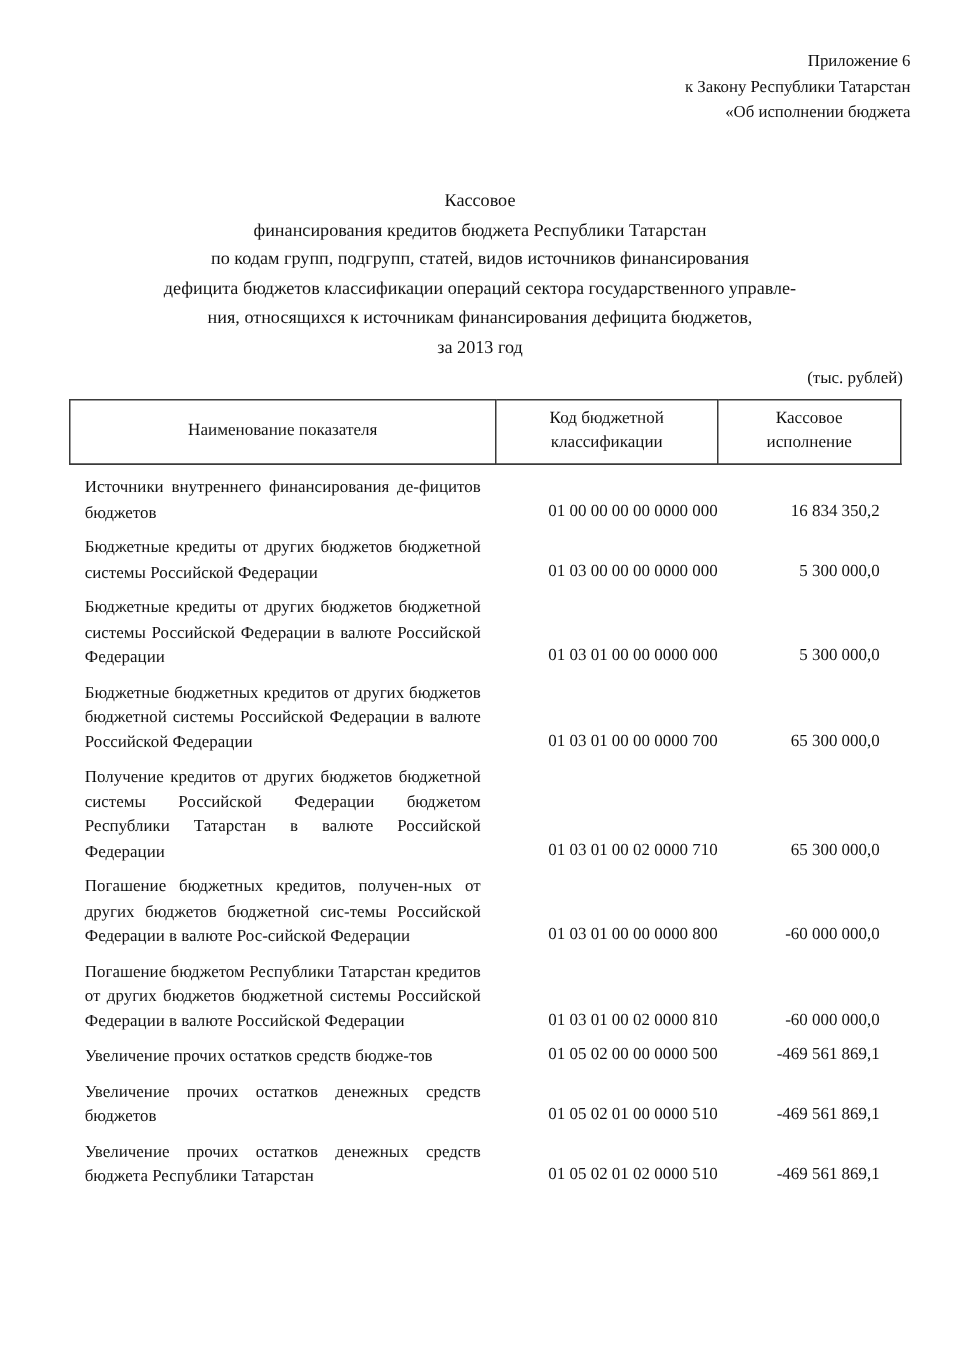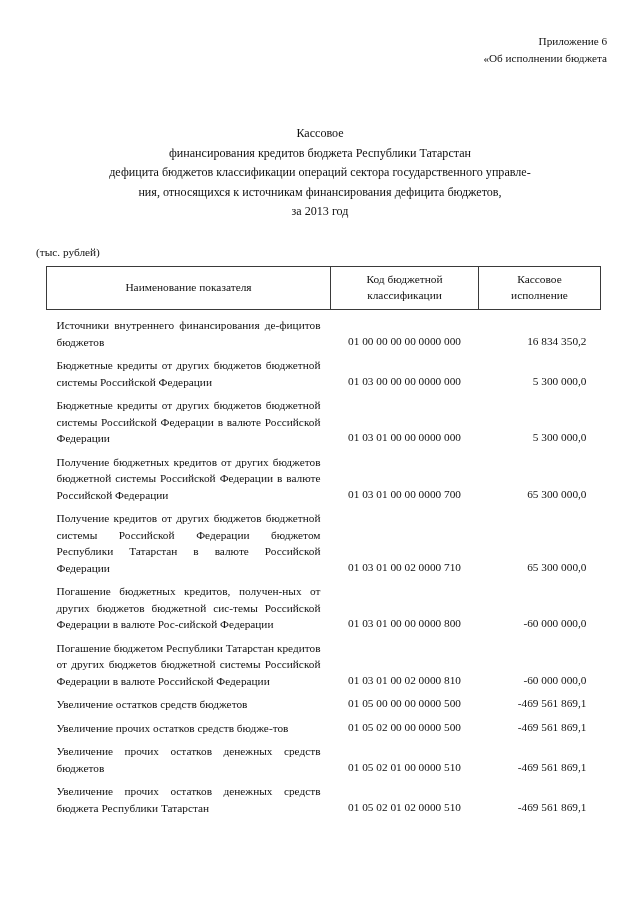--- a/index.html
+++ b/index.html
@@ -48,20 +48,21 @@
     line-height: 1.62;
   }
   .title-block .line { display: block; }
 
   
   .units-note {
     position: absolute;
     top: 246px;
     left: 36px;
     width: 566px;
+    text-align: right;
     font-size: 11.3px;
   }
 
   
   .doc-table {
     position: absolute;
     top: 266px;
     left: 46px;
     width: 554px;
     border-collapse: collapse;
@@ -90,43 +91,45 @@
     line-height: 1.46;
   }
 
   .cell-name {
     text-align: justify;
     text-align-last: left;
     padding: 7px 10px 0 10px !important;
     hyphens: manual;
   }
   .cell-code {
-    text-align: center;
+    text-align: right;
     white-space: nowrap;
     padding-bottom: 1px !important;
   }
   .cell-cash {
     text-align: right;
     white-space: nowrap;
     padding: 0 14px 1px 0 !important;
   }
 </style>
 </head>
 <body>
 
 <div class="page">
 
   <div class="appendix-block">
     <div>Приложение  6</div>
+    <div>к Закону Республики Татарстан</div>
     <div>«Об исполнении бюджета</div>
   </div>
 
   <div class="title-block">
     <span class="line">Кассовое</span>
     <span class="line">финансирования кредитов бюджета Республики Татарстан</span>
+    <span class="line">по кодам групп, подгрупп, статей, видов источников финансирования</span>
     <span class="line">дефицита бюджетов классификации операций сектора государственного управле-</span>
     <span class="line">ния, относящихся к источникам финансирования дефицита бюджетов,</span>
     <span class="line">за 2013 год</span>
   </div>
 
   <div class="units-note">(тыс. рублей)</div>
 
   <table class="doc-table">
     <colgroup>
       <col class="c-name">
@@ -156,45 +159,40 @@
           <td class="cell-name">Бюджетные кредиты от других бюджетов бюджетной системы Российской Федерации</td>
           <td class="cell-code">01 03 00 00 00 0000 000</td>
           <td class="cell-cash">5 300 000,0</td>
         </tr>
         <tr>
           <td class="cell-name">Бюджетные кредиты от других бюджетов бюджетной системы Российской Федерации в валюте Российской Федерации</td>
           <td class="cell-code">01 03 01 00 00 0000 000</td>
           <td class="cell-cash">5 300 000,0</td>
         </tr>
         <tr>
-          <td class="cell-name">Получение бюджетных кредитов от других бюджетов бюджетной системы Российской Федерации в валюте Российской Федерации</td>
+          <td class="cell-name">Бюджетные бюджетных кредитов от других бюджетов бюджетной системы Российской Федерации в валюте Российской Федерации</td>
           <td class="cell-code">01 03 01 00 00 0000 700</td>
           <td class="cell-cash">65 300 000,0</td>
         </tr>
         <tr>
           <td class="cell-name">Получение кредитов от других бюджетов бюджетной системы Российской Федерации бюджетом Республики Татарстан в валюте Российской Федерации</td>
           <td class="cell-code">01 03 01 00 02 0000 710</td>
           <td class="cell-cash">65 300 000,0</td>
         </tr>
         <tr>
           <td class="cell-name">Погашение бюджетных кредитов, получен-​ных от других бюджетов бюджетной сис-​темы Российской Федерации в валюте Рос-​сийской Федерации</td>
           <td class="cell-code">01 03 01 00 00 0000 800</td>
           <td class="cell-cash">-60 000 000,0</td>
         </tr>
         <tr>
           <td class="cell-name">Погашение бюджетом Республики Татарстан кредитов от других бюджетов бюджетной системы Российской Федерации в валюте Российской Федерации</td>
           <td class="cell-code">01 03 01 00 02 0000 810</td>
           <td class="cell-cash">-60 000 000,0</td>
         </tr>
         <tr>
-          <td class="cell-name">Увеличение остатков средств бюджетов</td>
-          <td class="cell-code">01 05 00 00 00 0000 500</td>
-          <td class="cell-cash">-469 561 869,1</td>
-        </tr>
-        <tr>
           <td class="cell-name">Увеличение прочих остатков средств бюдже-​тов</td>
           <td class="cell-code">01 05 02 00 00 0000 500</td>
           <td class="cell-cash">-469 561 869,1</td>
         </tr>
         <tr>
           <td class="cell-name">Увеличение прочих остатков денежных средств бюджетов</td>
           <td class="cell-code">01 05 02 01 00 0000 510</td>
           <td class="cell-cash">-469 561 869,1</td>
         </tr>
         <tr>

